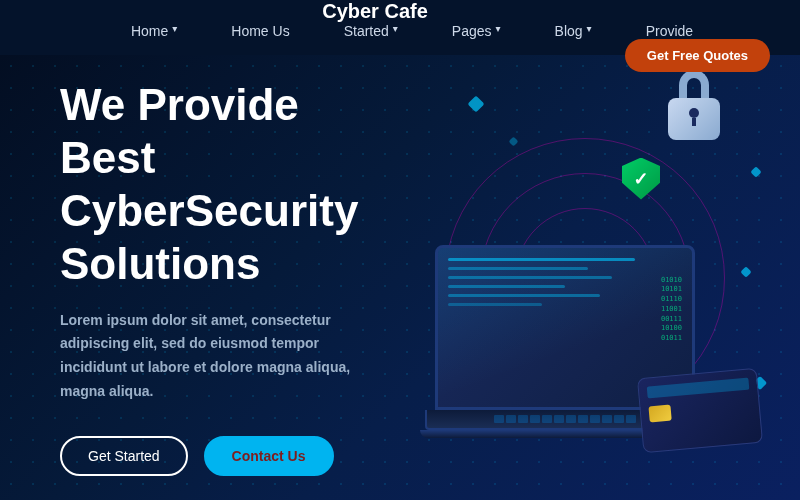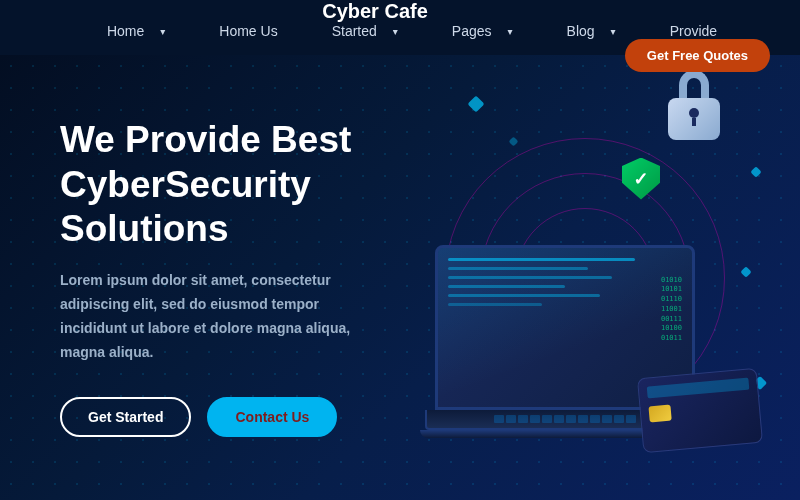--- a/index.html
+++ b/index.html
@@ -29,22 +29,22 @@
       align-items: center;
       gap: 30px;
       flex: 1;
     }
     .nav-item {
       color: #cdd8e8;
       font-size: 14px;
       cursor: pointer;
       white-space: nowrap;
       display: flex;
-      align-items: center;
-      gap: 16px;
+      align-items: flex-start;
+      gap: 4px;
       padding-left: 24px;
     }
     .nav-dropdown-arrow {
       font-size: 10px;
       color: #cdd8e8;
     }
     .navbar-cta {
       margin-left: auto;
       background: #c2410c;
       color: #fff;
@@ -79,21 +79,21 @@
     }
 
     .hero-content {
       position: relative;
       z-index: 2;
       padding: 0 60px;
       max-width: 420px;
     }
     .hero-title {
       color: #fff;
-      font-size: 37px;
+      font-size: 44px;
       font-weight: 800;
       line-height: 1.2;
       margin-bottom: 18px;
     }
     .hero-subtitle {
       color: #9bb0c8;
       font-size: 14px;
       line-height: 1.7;
       margin-bottom: 32px;
       font-weight: bold;
@@ -102,21 +102,21 @@
       display: flex;
       gap: 16px;
     }
     .btn-outline {
       background: transparent;
       border: 2px solid #fff;
       color: #fff;
       border-radius: 25px;
       padding: 1px 26px;
       font-size: 14px;
-      font-weight: 700;
+      font-weight: 400;
       cursor: pointer;
     }
     .btn-primary {
       background: #00b4f0;
       border: 2px solid #00b4f0;
       color: #7f1d1d;
       border-radius: 25px;
       padding: 10px 26px;
       font-size: 14px;
       font-weight: 600;

